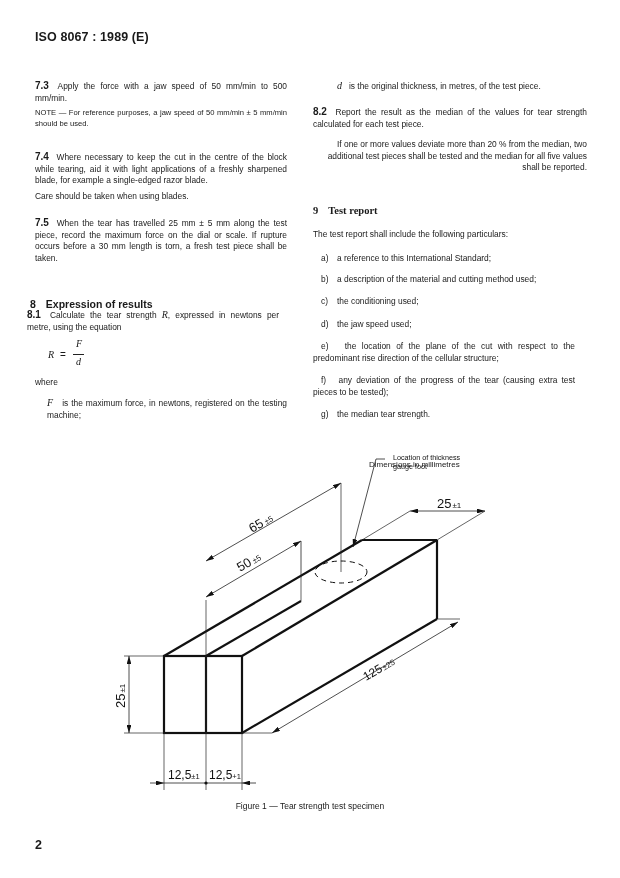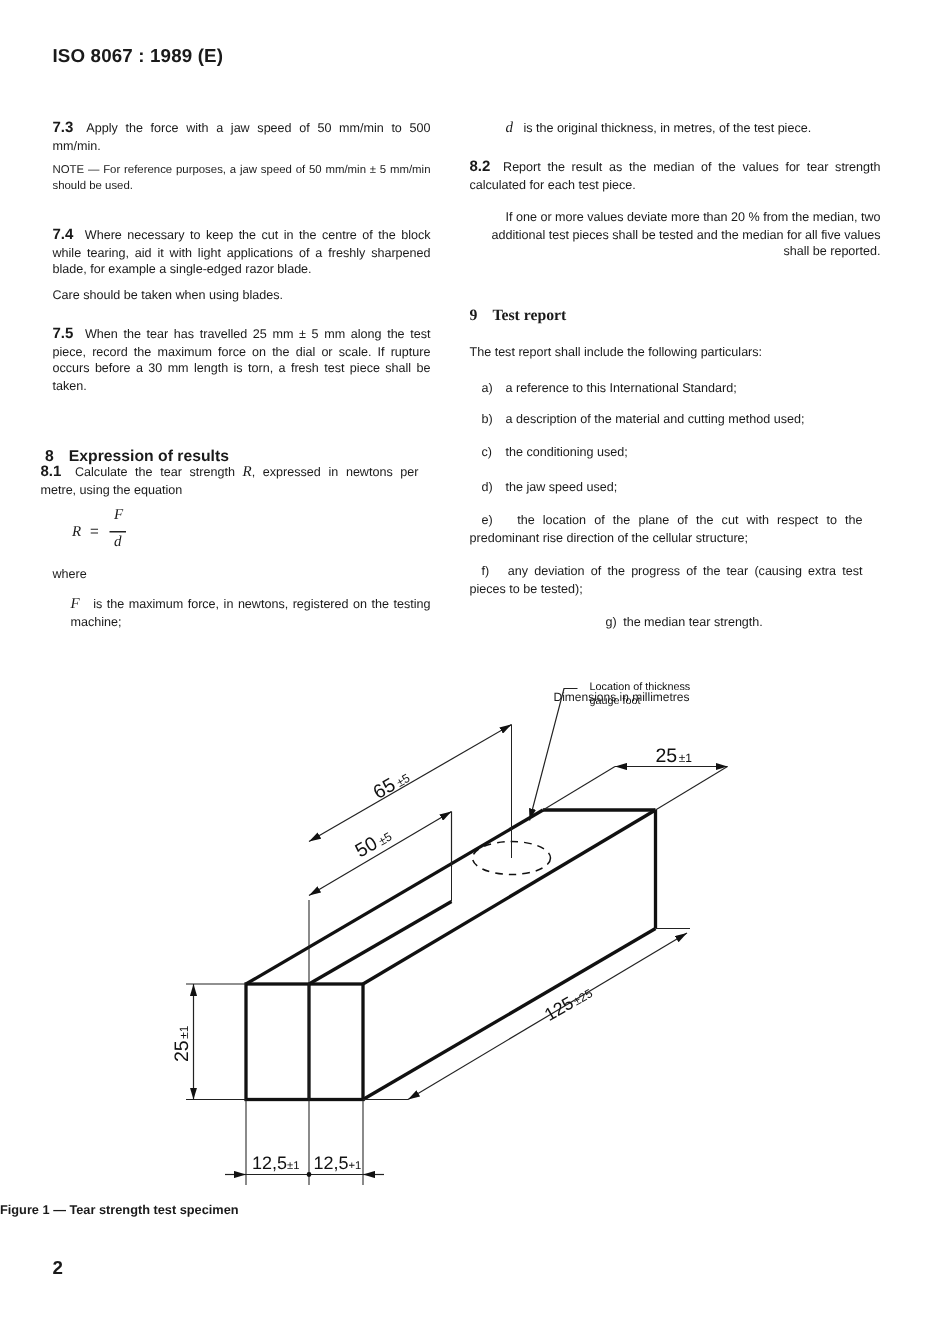--- a/index.html
+++ b/index.html
@@ -9,21 +9,21 @@
   .header { left: 35px; top: 30px; font-size: 12.5px; font-weight: bold; letter-spacing: 0.1px; }
   .col { position: absolute; width: 252px; font-size: 8.4px; line-height: 11.6px; }
   .col p { margin: 0; text-align: justify; }
   .num { font-weight: bold; font-size: 10px; margin-right: 4px; }
   .h2 { font-weight: bold; font-size: 10.5px; }
   .h2 .n { margin-right: 10px; }
   .note { font-size: 7.6px; line-height: 10.5px; text-align: justify; }
   .ital { font-style: italic; font-family: "Liberation Serif", serif; font-size: 10px; }
   .eq { font-family: "Liberation Serif", serif; font-style: italic; font-size: 10px; }
   .list-label { display: inline-block; width: 16px; margin-left: 8px; }
-  .caption { left: 0; width: 620px; top: 801px; font-size: 8.5px; font-weight: bold; }
+  .caption { left: 0; width: 620px; top: 801px; text-align: center; font-size: 8.5px; font-weight: normal; }
   .pagenum { left: 35px; top: 838px; font-size: 12.5px; font-weight: bold; }
   .dims { left: 369px; top: 460px; font-size: 8px; text-align: center; }
   svg text { font-family: "Liberation Sans", sans-serif; }
 </style>
 </head>
 <body>
 
 <div class="abs header">ISO 8067 : 1989 (E)</div>
 
 <div class="col" style="left:35px; top:80px;">
@@ -89,21 +89,21 @@
 </div>
 <div class="col" style="left:313px; top:319px; width:274px;">
   <span class="list-label">d)</span><span>the jaw speed used;</span>
 </div>
 <div class="col" style="left:313px; top:341px; width:262px;">
   <p style="text-indent:8px;"><span>e)</span>&nbsp;&nbsp; <span>the location of the plane of the cut with respect to the predominant rise direction of the cellular structure;</span></p>
 </div>
 <div class="col" style="left:313px; top:375px; width:262px;">
   <p style="text-indent:8px;"><span>f)</span>&nbsp;&nbsp; <span>any deviation of the progress of the tear (causing extra test pieces to be tested);</span></p>
 </div>
-<div class="col" style="left:313px; top:409px; width:274px;text-align:center;">
+<div class="col" style="left:313px; top:409px; width:274px;">
   <span class="list-label">g)</span><span>the median tear strength.</span>
 </div>
 
 <div class="abs dims">Dimensions in millimetres</div>
 
 <svg class="abs" style="left:0; top:0;" width="620" height="878" viewBox="0 0 620 878">
   <defs>
     <marker id="arr" viewBox="0 0 10 6" refX="10" refY="3" markerWidth="10" markerHeight="6" orient="auto-start-reverse">
       <path d="M0,0 L10,3 L0,6 z" fill="#111"></path>
     </marker>

